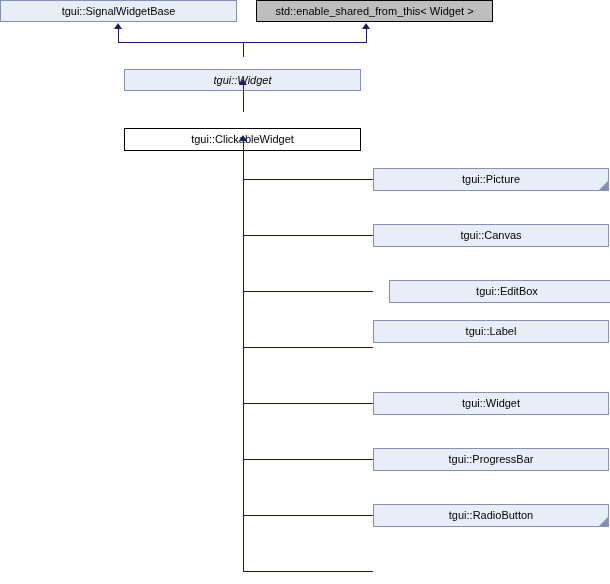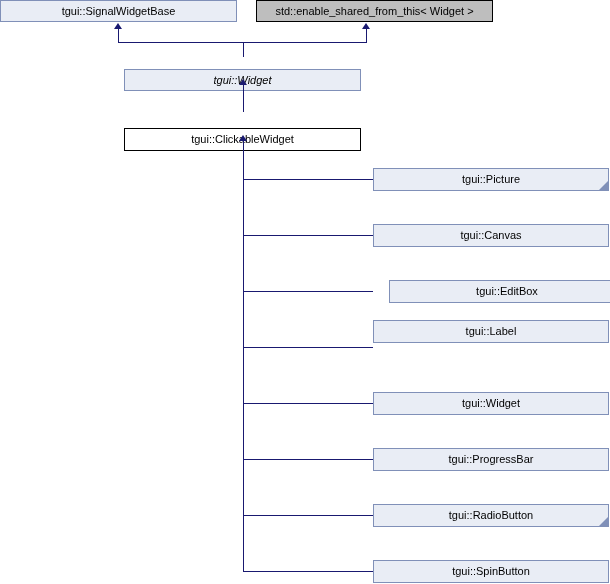--- a/index.html
+++ b/index.html
@@ -151,17 +151,14 @@
   <div id="n-child-4" class="node child">
     <span class="lbl">tgui::Widget</span>
   </div>
   <div id="n-child-5" class="node child">
     <span class="lbl">tgui::ProgressBar</span>
   </div>
   <div id="n-child-6" class="node child">
     <span class="lbl">tgui::RadioButton</span>
     <span class="fold"></span>
   </div>
-  <div id="n-child-7" class="node child">
-    <span class="lbl">tgui::SpinButton</span>
-  </div>
 
 </div>
 
 </body></html>

